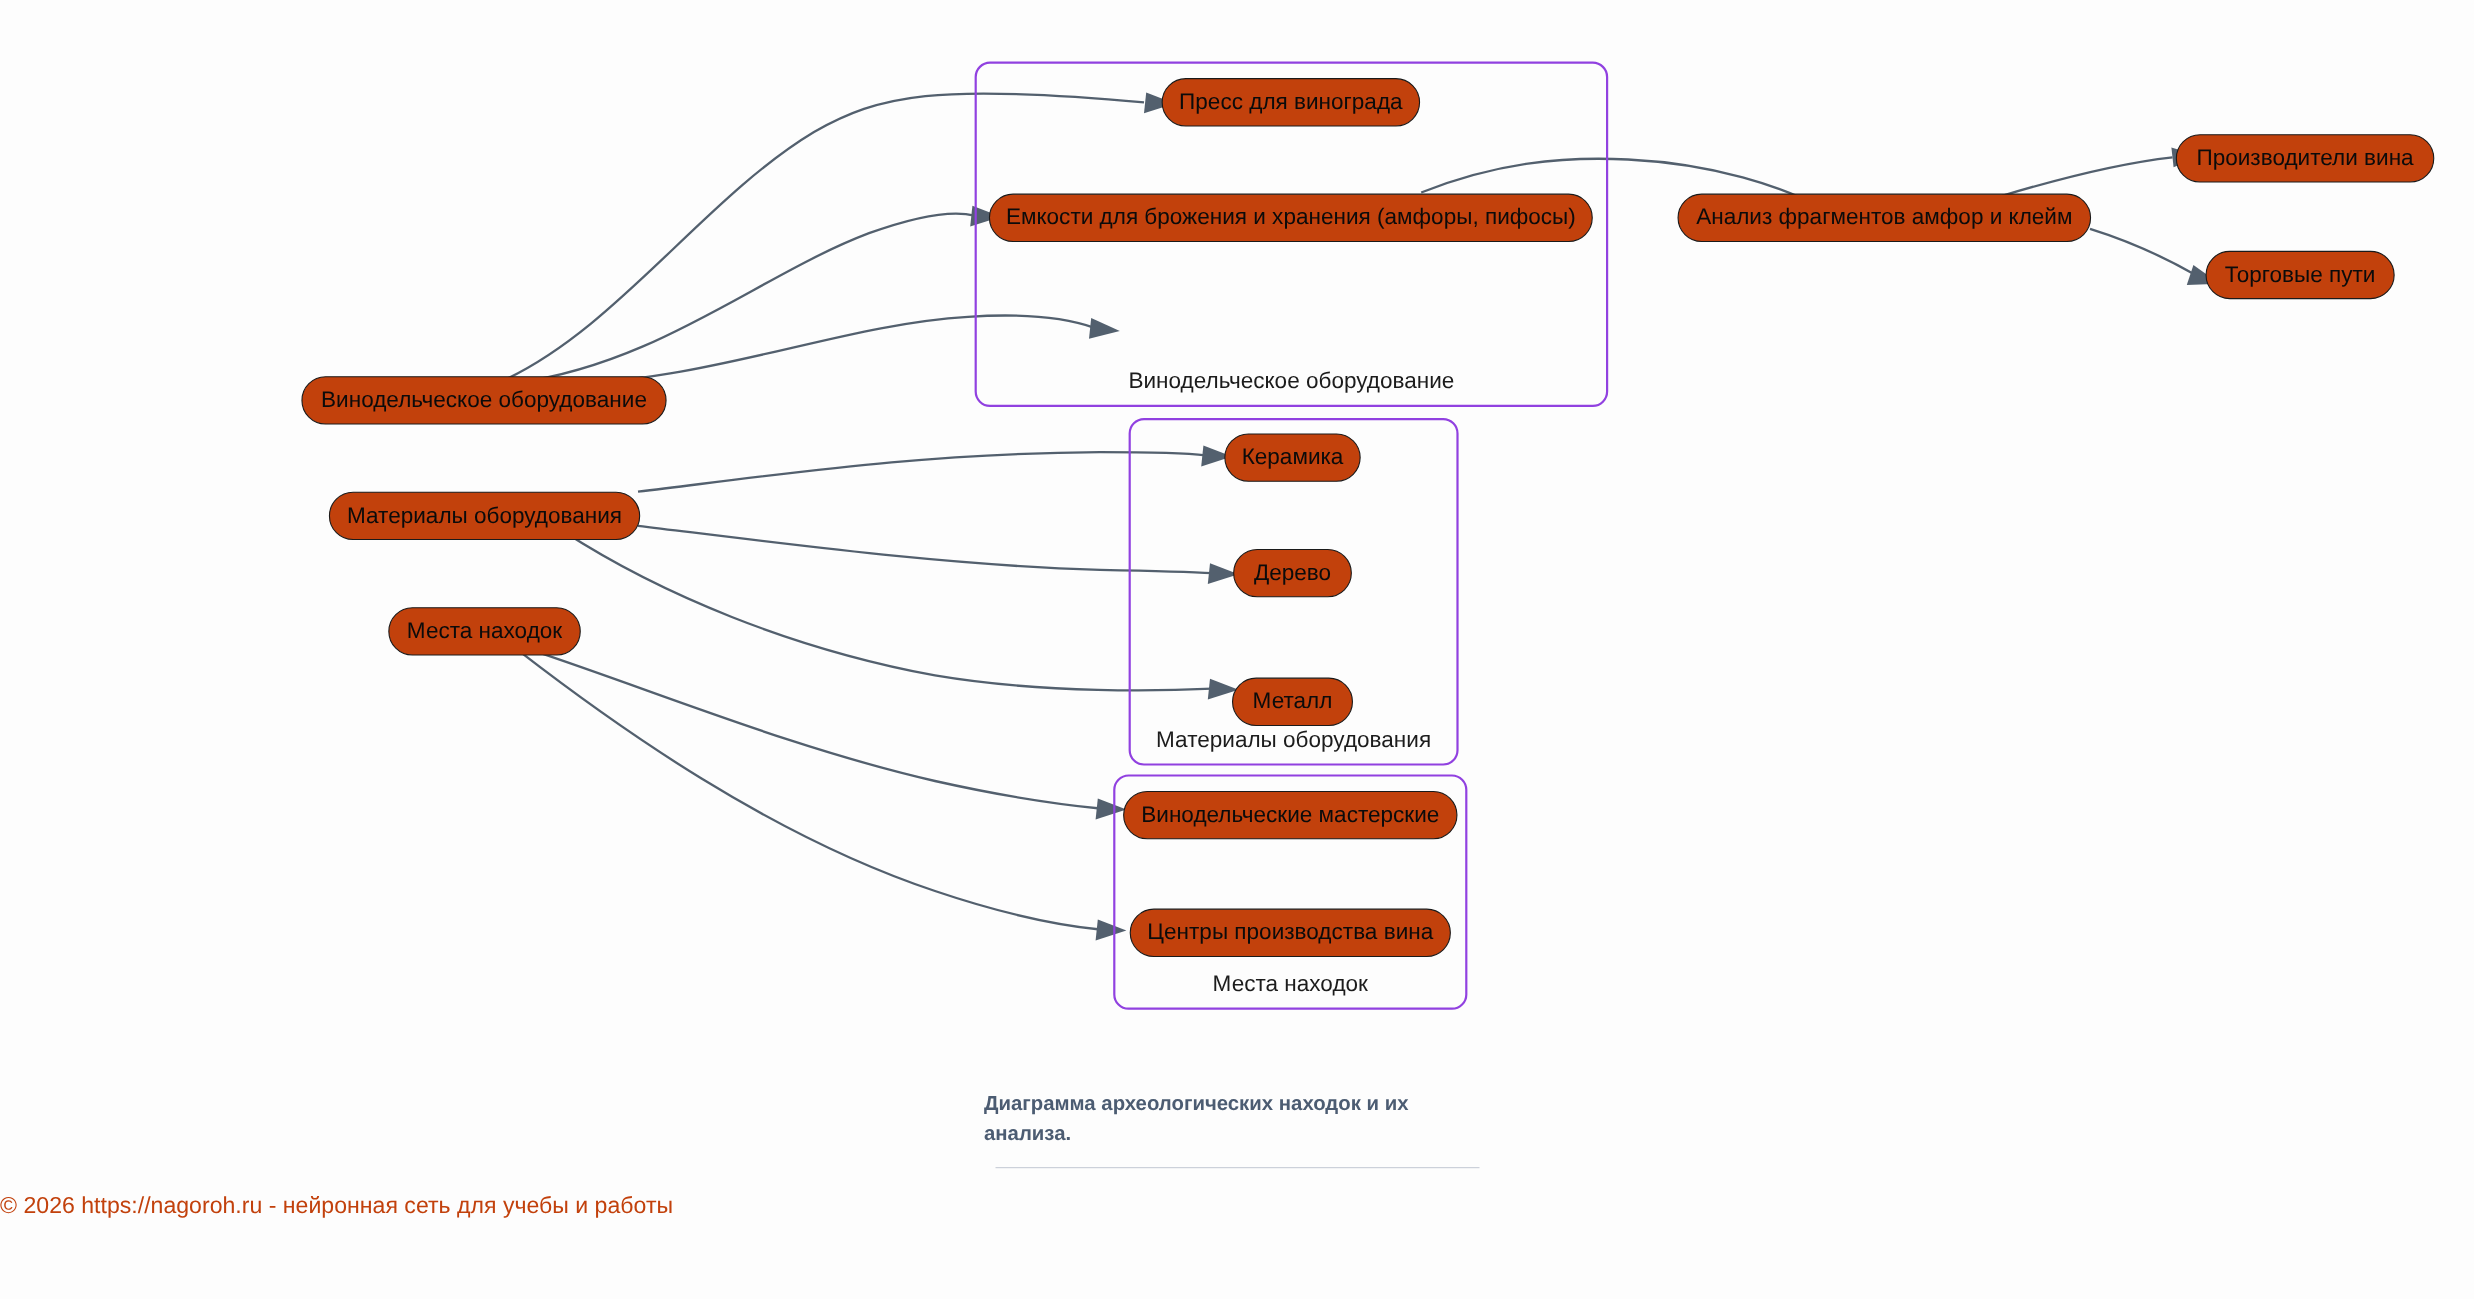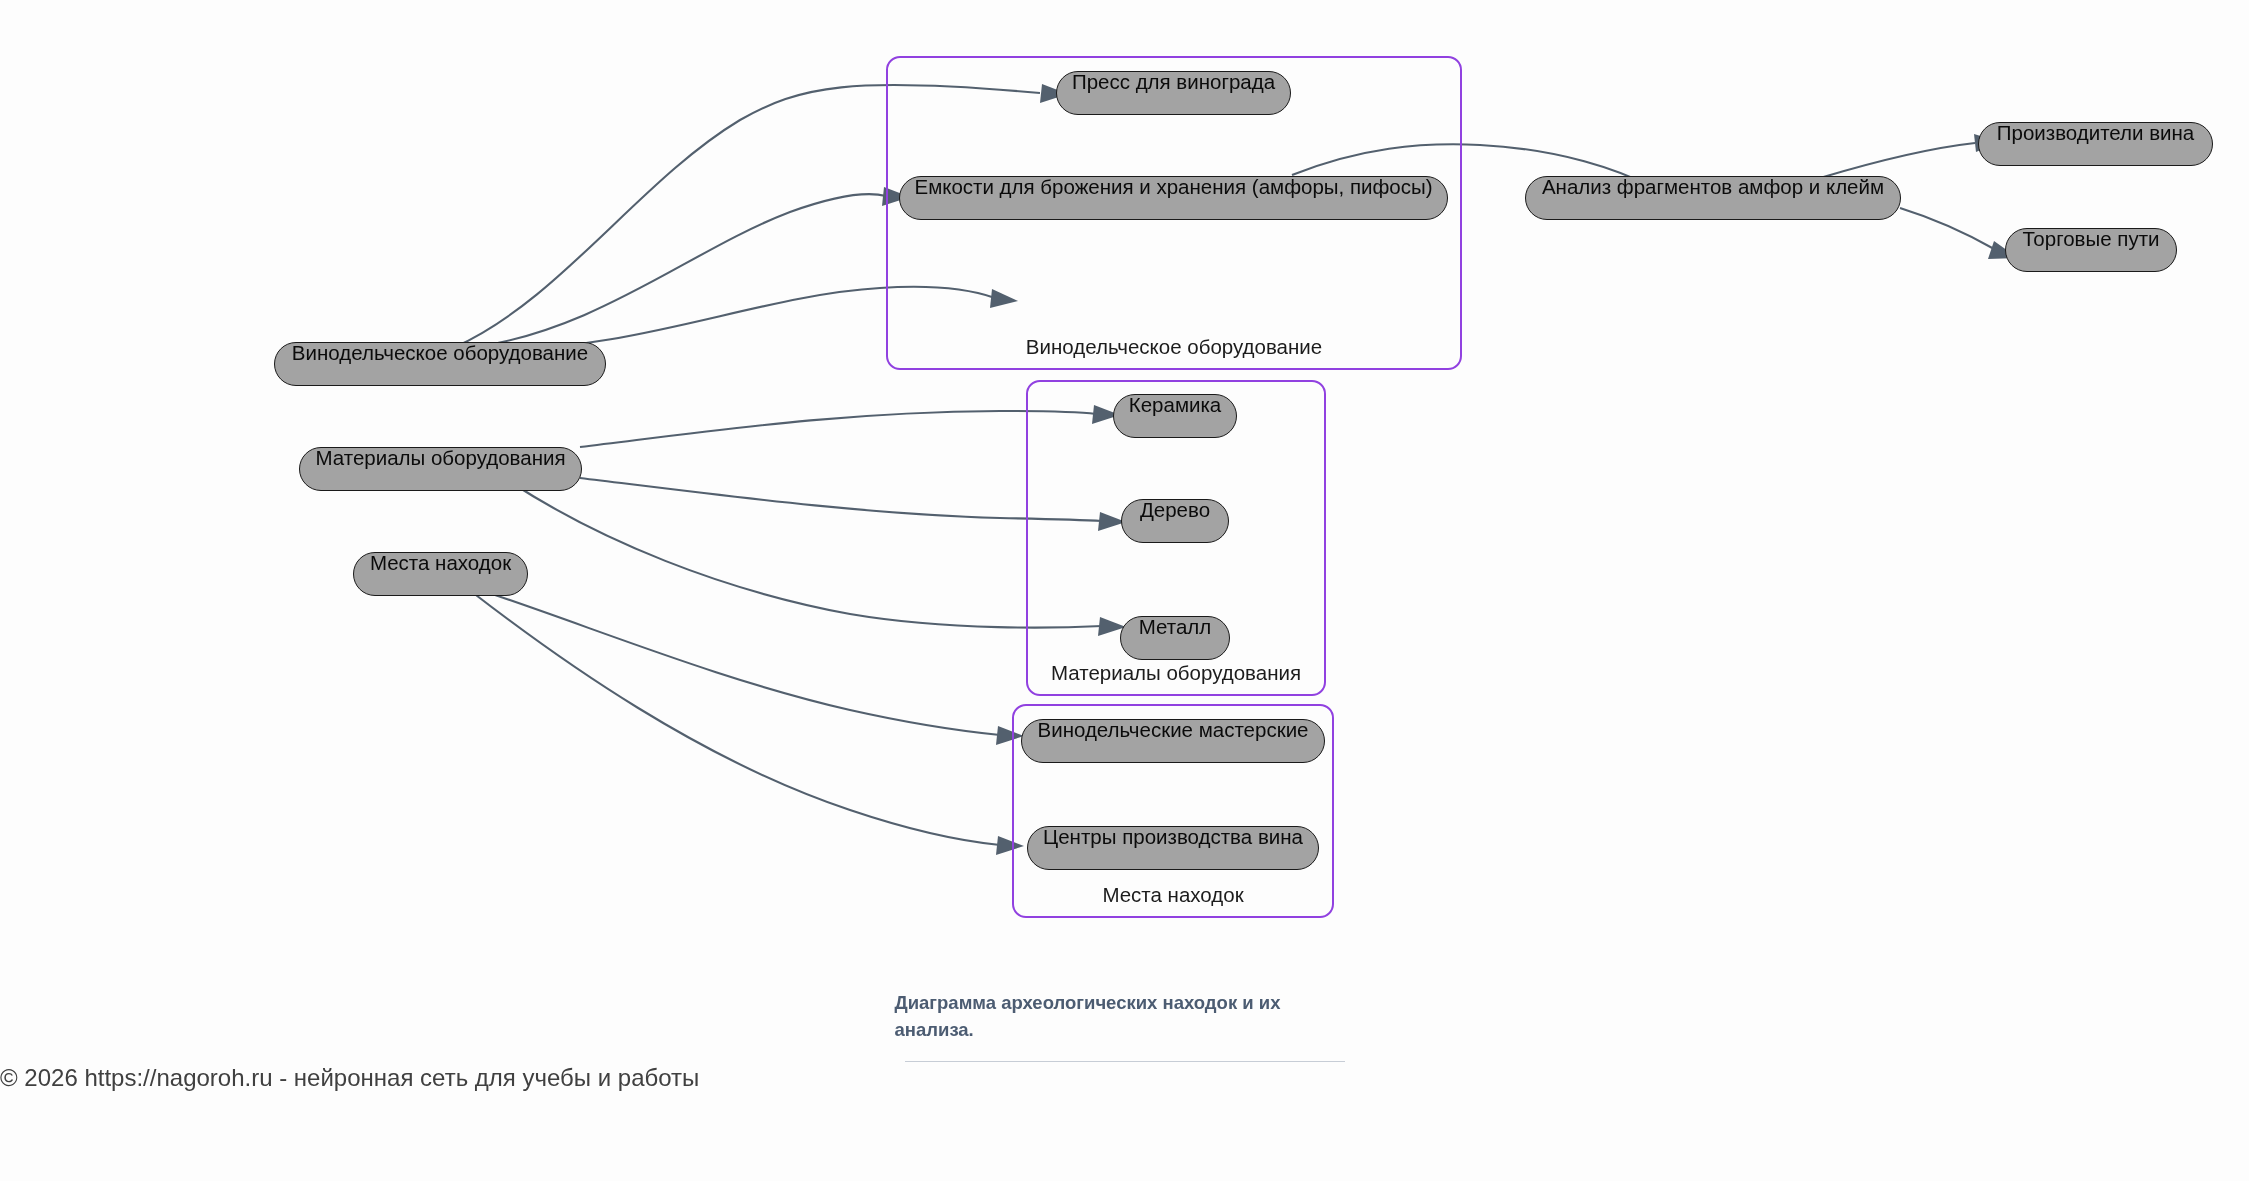--- a/index.html
+++ b/index.html
@@ -68,22 +68,23 @@
     line-height: 1.15;
     white-space: nowrap;
     z-index: 3;
   }
 
   
   .node {
     position: absolute;
     box-sizing: border-box;
     display: flex;
+    align-items: center;
     justify-content: center;
-    background: #a3a3a3;
+    background: #c2410c;
     border: 1.7px solid #1a1a1a;
     border-radius: 999px;
     z-index: 4;
     padding: 0 16px;
     white-space: nowrap;
   }
   .node-label {
     font-size: 20.5px;
     color: #0b0b0b;
     line-height: 1;
@@ -106,22 +107,23 @@
     max-width: 460px;
     margin: 0 auto;
   }
   #footer-rule {
     width: 440px;
     height: 1px;
     background: #c7cdd6;
     margin: 17px auto 0 auto;
   }
   #footer-copy {
-    font-size: 24px;
-    color: #404040;
+    margin-top: 21px;
+    font-size: 21px;
+    color: #c2410c;
     line-height: 1.3;
   }
 </style>
 </head>
 <body>
 
 <div id="diagram-root">
 
   <svg id="edge-layer" viewBox="0 0 2249 1181" width="2249" height="1181" xmlns="http://www.w3.org/2000/svg">
 

